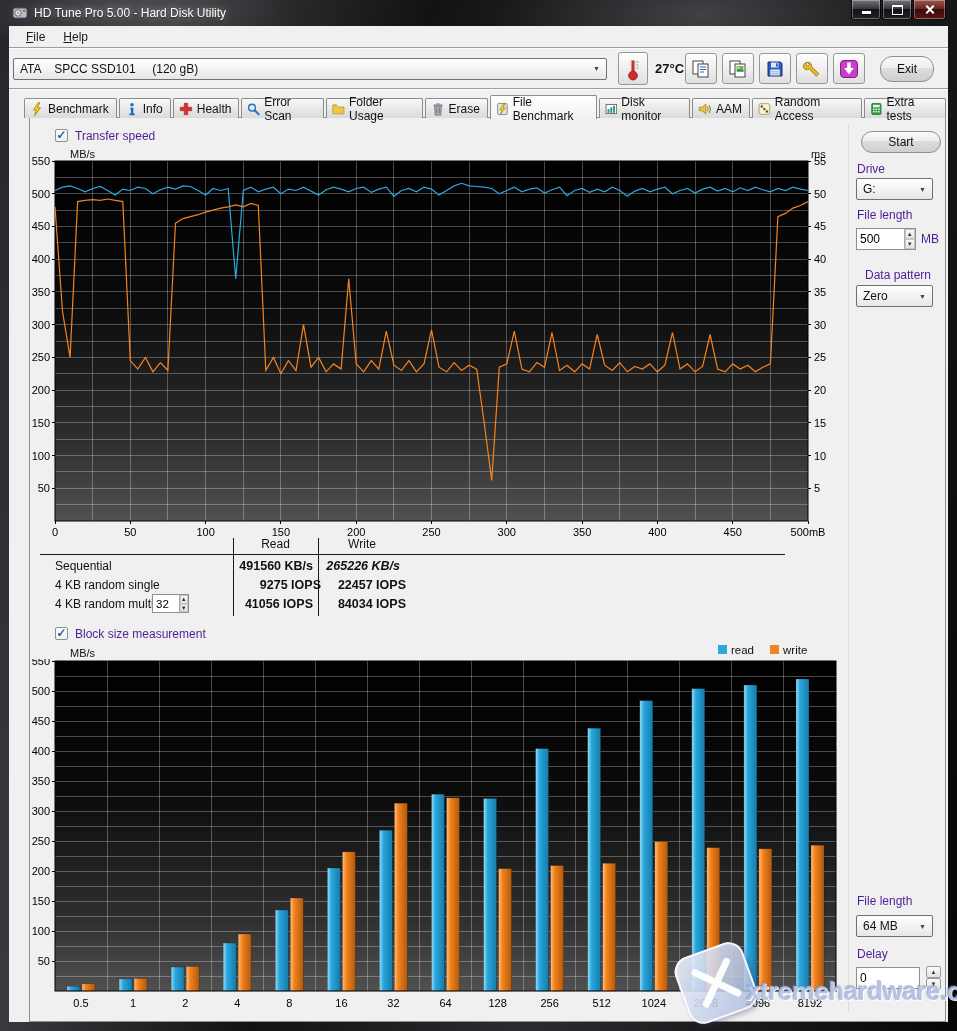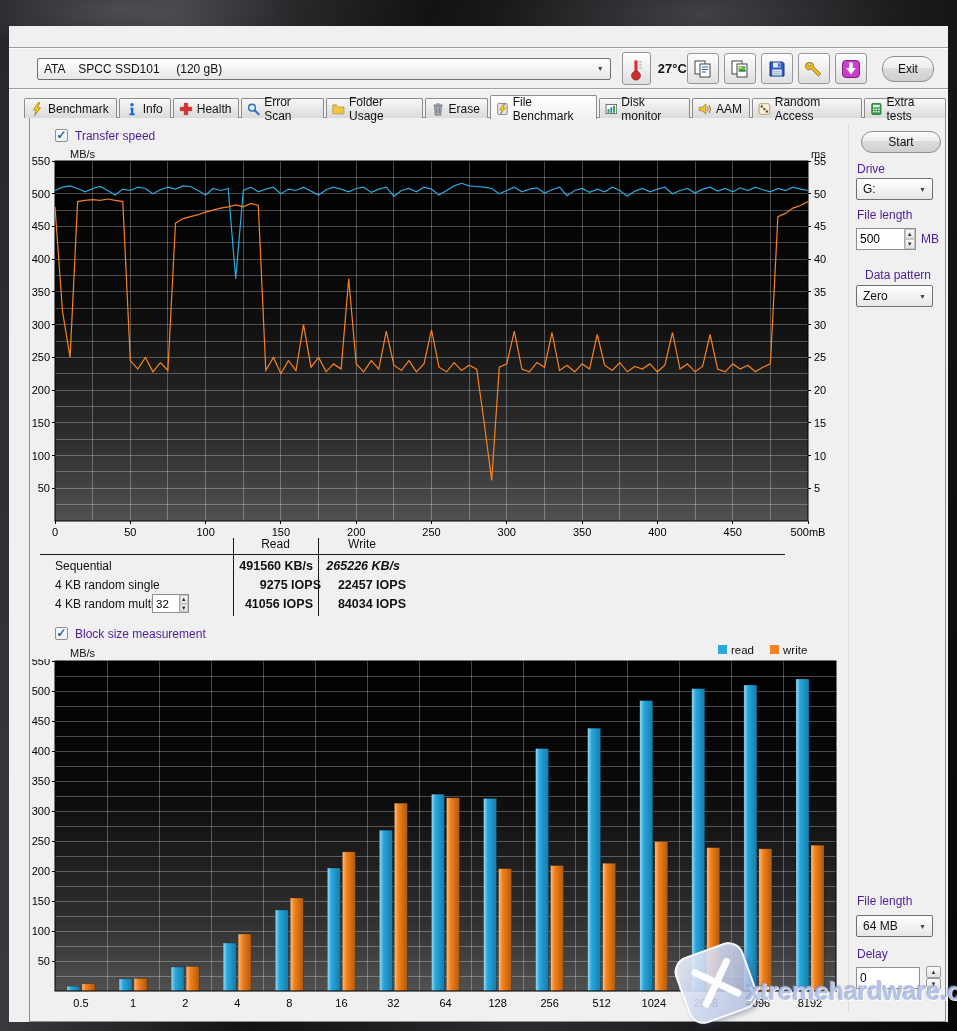--- a/index.html
+++ b/index.html
@@ -21,21 +21,21 @@
   .glyph-max{width:9px;height:7px;border:1px solid #fff;border-top:2px solid #fff;box-shadow:0 1px 1px rgba(0,0,0,0.6);}
   .glyph-close{position:relative;width:11px;height:11px;}
   .glyph-close::before,.glyph-close::after{content:"";position:absolute;left:5px;top:0;width:2px;height:11px;background:#fff;border-radius:1px;}
   .glyph-close::before{transform:rotate(45deg);} .glyph-close::after{transform:rotate(-45deg);}
   .client{position:absolute;left:9px;top:26px;right:9px;bottom:9px;background:#f0f0f0;}
   .menubar{position:absolute;left:0;top:0;right:0;height:21px;display:flex;align-items:center;padding-left:8px;font-size:12px;color:#1a1a1a;}
   .menu-item{padding:2px 9px;display:inline-block;}
   .menu-item::first-letter{text-decoration:underline;}
   .etch1{position:absolute;left:0;right:0;top:21px;height:2px;background:linear-gradient(#9d9d9d 0 1px,#fdfdfd 1px 2px);}
   .etch2{position:absolute;left:0;right:0;top:62px;height:2px;background:linear-gradient(#9d9d9d 0 1px,#fdfdfd 1px 2px);}
-  .toolbar{position:absolute;left:0;right:0;top:23px;height:39px;display:flex;align-items:center;padding-left:28px;box-sizing:border-box;}
+  .toolbar{position:absolute;left:0;right:0;top:23px;height:39px;display:flex;align-items:center;padding-left:4px;box-sizing:border-box;}
   .combo{position:relative;box-sizing:border-box;height:22px;background:linear-gradient(#fefefe,#f2f2f2 55%,#e7e7e7);
     border:1px solid #707070;border-radius:2px;display:flex;align-items:center;font-size:12px;color:#111;padding:0 6px;}
   .combo .arrow{margin-left:auto;font-size:7px;color:#444;padding-left:5px;}
   .combo.drive{width:594px;}
   .tbtn{box-sizing:border-box;border:1px solid #979797;border-radius:3px;background:linear-gradient(#fefefe,#ececec 60%,#dedede);
     display:flex;align-items:center;justify-content:center;}
   .thermo{width:30px;height:33px;margin-left:11px;}
   .temp{font-size:13px;font-weight:bold;color:#111;margin-left:7px;}
   .tbgroup{margin-left:auto;display:flex;gap:5px;}
   .tbgroup .tbtn{width:32px;height:31px;}
@@ -73,21 +73,47 @@
   .wm-logo{width:72px;height:70px;border-radius:16px;transform:rotate(-20deg);z-index:6;
     background:linear-gradient(135deg,rgba(235,240,252,0.95),rgba(165,180,218,0.8));
     box-shadow:inset 0 0 0 2px rgba(255,255,255,0.85),2px 3px 5px rgba(60,70,110,0.35);position:absolute;}
   .wm-x1,.wm-x2{position:absolute;left:33px;top:8px;width:7px;height:54px;background:rgba(255,255,255,0.95);border-radius:3px;}
   .wm-x1{transform:rotate(45deg);} .wm-x2{transform:rotate(-45deg);}
 </style>
 </head>
 <body>
 
 <div class="win">
+  <div class="titlebar">
+    <span class="appicon">
+        <svg width="16" height="16" viewBox="0 0 16 16">
+          <rect x="1" y="3" width="14" height="10" rx="2" fill="#b9bdc4" stroke="#4a4f58"></rect>
+          <circle cx="6" cy="8" r="3.2" fill="#dfe3e8" stroke="#6a707a"></circle>
+          <circle cx="6" cy="8" r="1" fill="#8a909a"></circle>
+          <rect x="11" y="5" width="2.5" height="1.6" fill="#e23b3b"></rect>
+        </svg>
+      </span>
+    <span class="title">HD Tune Pro 5.00 - Hard Disk Utility</span>
+    <div class="winbtns">
+      <div class="wbtn">
+          <span class="glyph-min"></span>
+        </div>
+      <div class="wbtn">
+          <span class="glyph-max"></span>
+        </div>
+      <div class="wbtn close">
+          <span class="glyph-close"></span>
+        </div>
+    </div>
+  </div>
   <div class="client">
+    <div class="menubar">
+        <span class="menu-item">File</span>
+        <span class="menu-item">Help</span>
+      </div>
     <div class="etch1"></div>
     <div class="toolbar">
       <div class="combo drive">
         <span class="sel" style="white-space:pre">ATA    SPCC SSD101     (120 gB)</span>
         <span class="arrow">▼</span>
       </div>
       <div class="tbtn thermo">
           <svg width="14" height="26" viewBox="0 0 14 26">
             <line x1="7" y1="4" x2="7" y2="16" stroke="#e6e6e6" stroke-width="5.4"></line>
             <line x1="7" y1="4.5" x2="7" y2="16" stroke="#d22d2d" stroke-width="3"></line>

